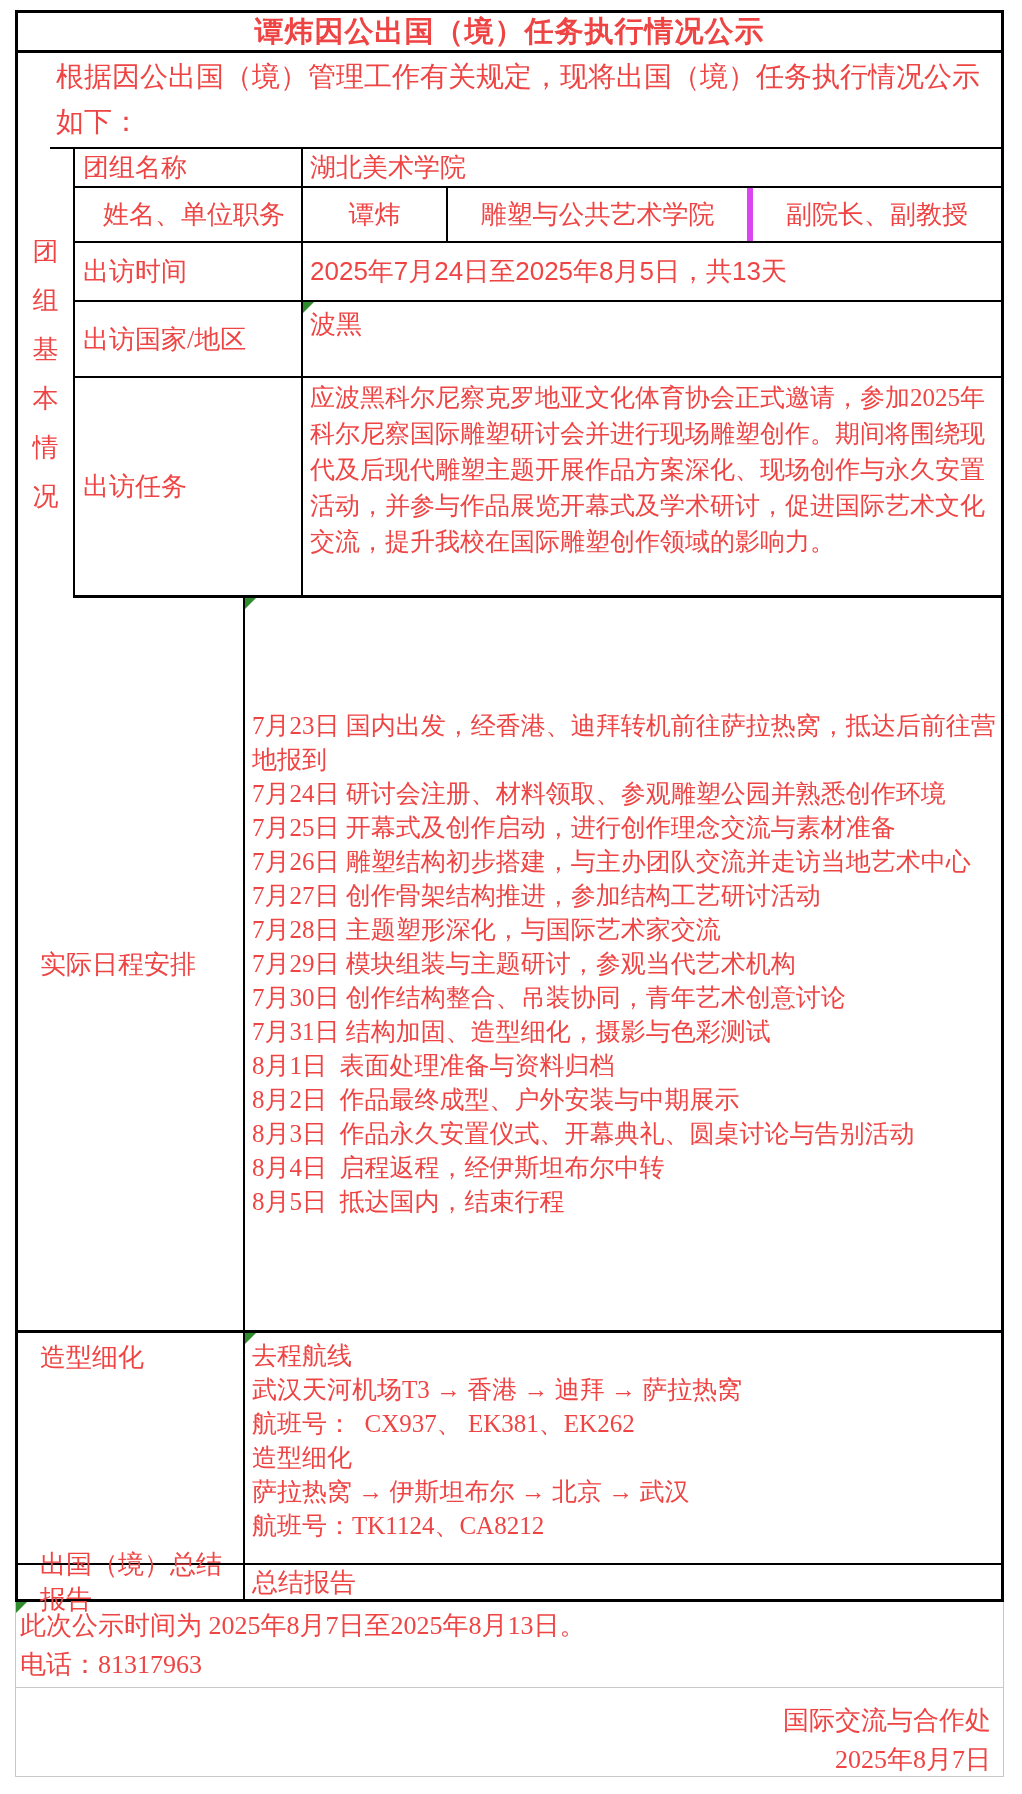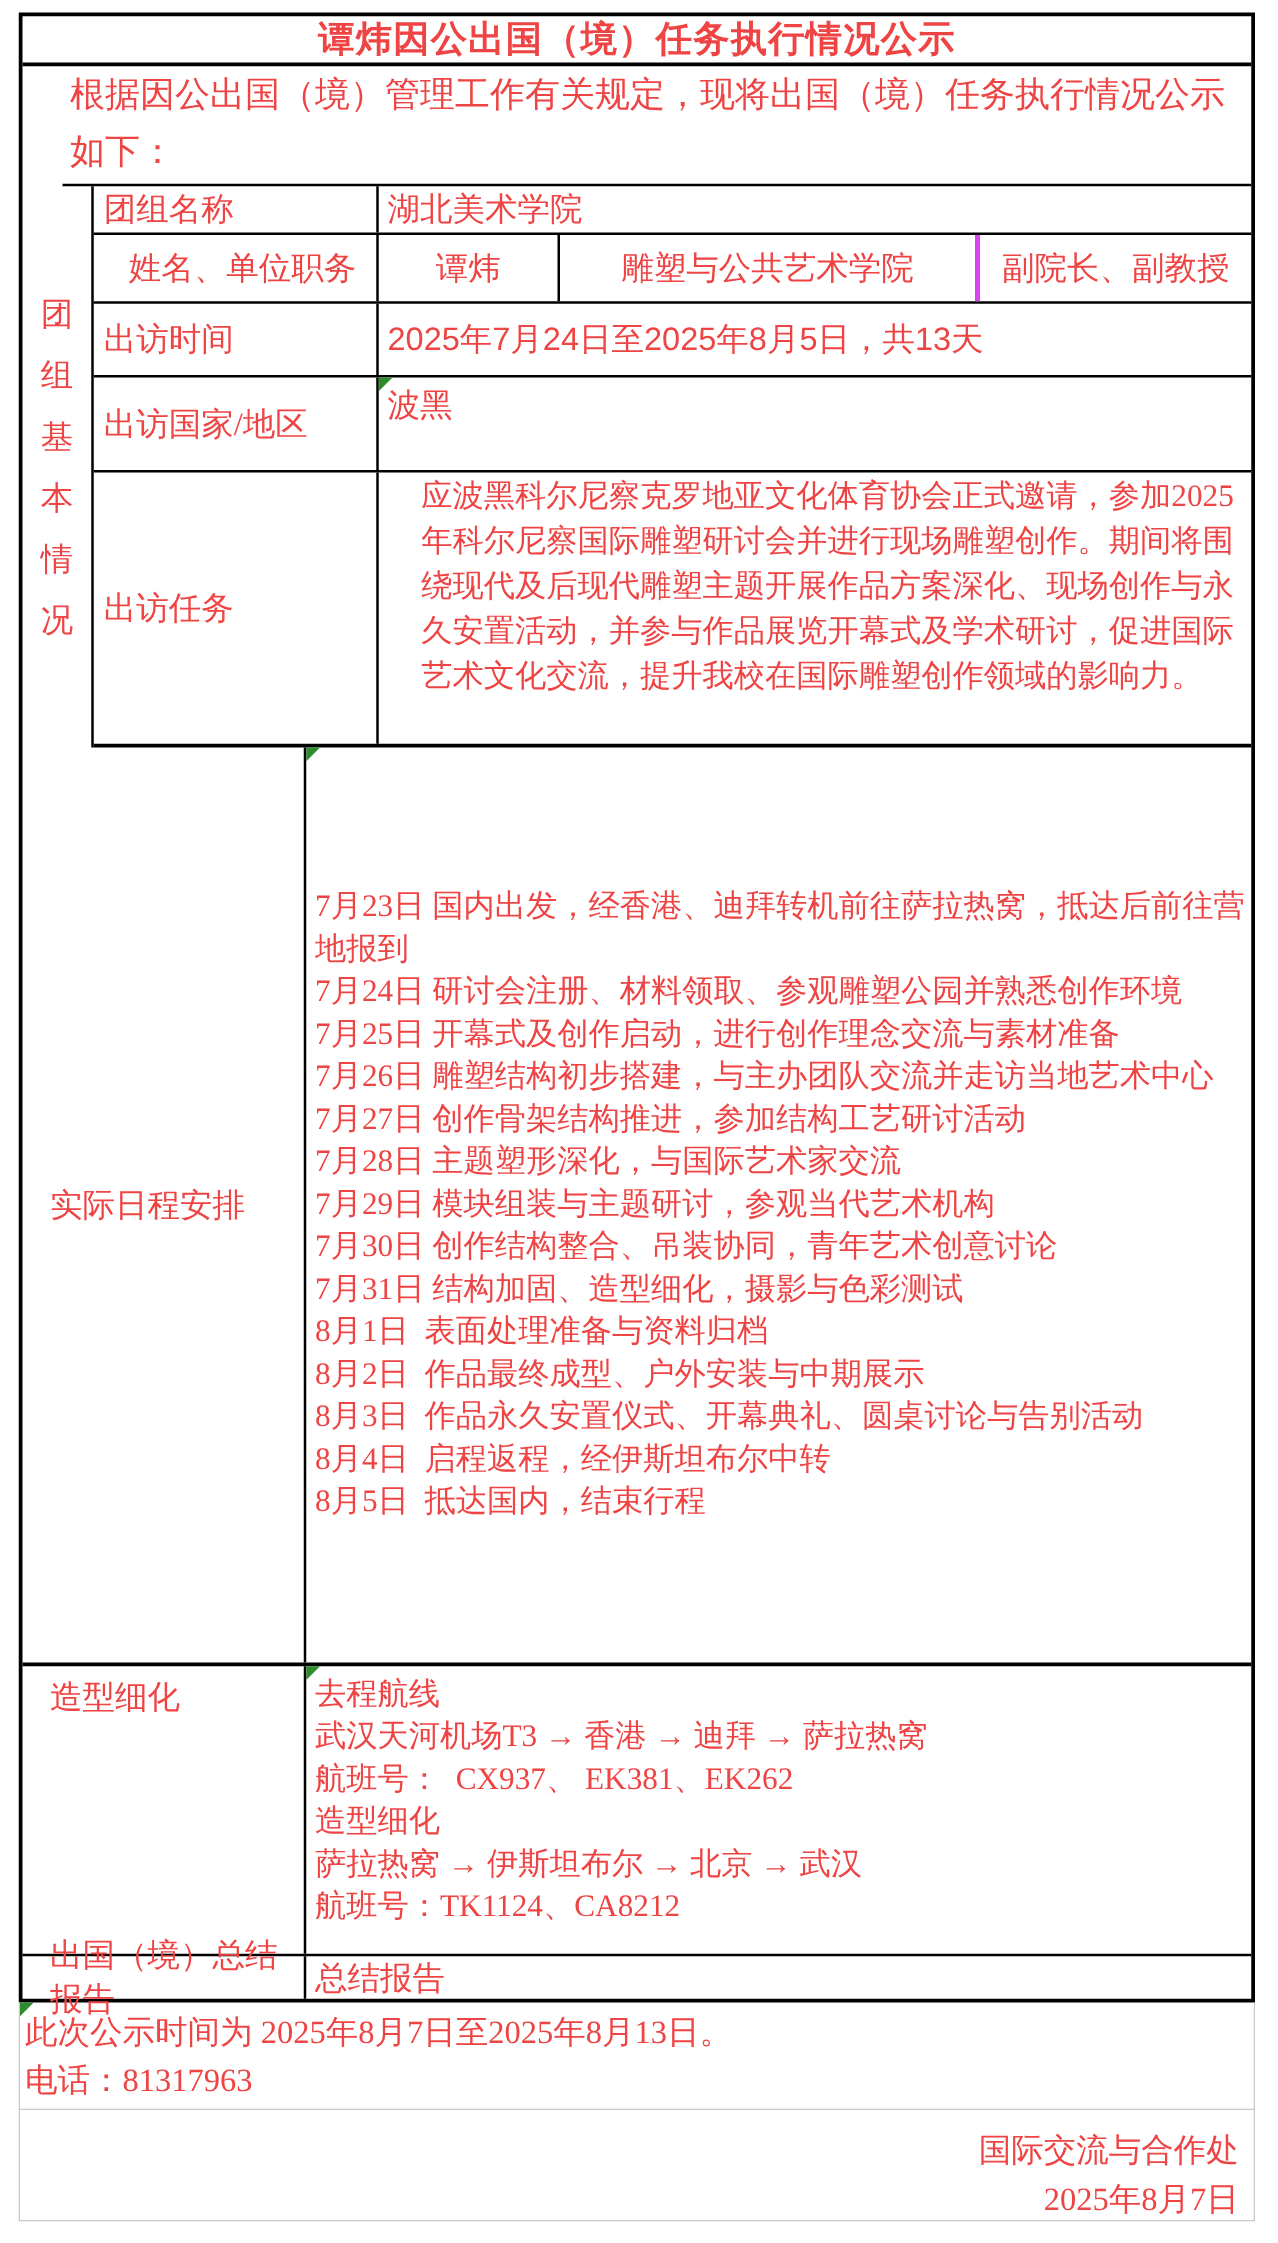--- a/index.html
+++ b/index.html
@@ -22,24 +22,24 @@
   .colA .vert { font-size:26px; line-height:49px; width:28px; word-break:break-all; text-align:center; }
   .basic-rows { flex:1; min-width:0; }
   .brow { display:flex; border-bottom:2px solid #000; }
   .brow:last-child { border-bottom:3px solid #000; }
   .r1 { height:39px; } .r2 { height:55px; } .r3 { height:59px; } .r4 { height:76px; } .r5 { height:220px; }
   .lbl { width:228px; border-right:2px solid #000; font-size:26px; display:flex; align-items:center; padding-left:8px; flex:none; }
   .lbl.center { justify-content:center; padding-left:12px; }
   .val { flex:1; min-width:0; font-size:26px; display:flex; align-items:center; padding-left:7px; position:relative; }
   .val.top { align-items:flex-start; padding-top:5px; }
   .v-name { width:145px; border-right:2px solid #000; display:flex; align-items:center; justify-content:center; font-size:26px; flex:none; }
-  .v-unit { width:336px; border-right:4px solid #d946ef; display:flex; align-items:center; justify-content:center; font-size:26px; flex:none; }
+  .v-unit { width:305px; border-right:6px solid #d946ef; display:flex; align-items:center; justify-content:center; font-size:26px; flex:none; }
   .v-pos  { flex:1; display:flex; align-items:center; justify-content:center; font-size:26px; }
   .sansval { font-family:"Liberation Sans","DejaVu Sans",sans-serif; font-size:26px; }
-  .para { display:block; font-size:25px; line-height:36px; padding:2px 10px 0 7px;margin-left:27px; }
+  .para { display:block; font-size:25px; line-height:36px; padding:2px 10px 0 7px; }
 
   .srow { display:flex; height:735px; border-bottom:3px solid #000; }
   .rrow { display:flex; height:232px; border-bottom:2px solid #000; }
   .sumrow { display:flex; height:34px; }
   .wide-lbl { width:227px; border-right:2px solid #000; font-size:26px; flex:none; display:flex; padding-left:22px; }
   .wide-lbl.mid { align-items:center; }
   .wide-lbl.top { align-items:flex-start; padding-top:7px; }
   .cell-content { flex:1; min-width:0; position:relative; padding-left:7px; font-size:25px; }
   .center-v { display:flex; flex-direction:column; justify-content:center; }
   .line { line-height:34px; white-space:pre-wrap; }

